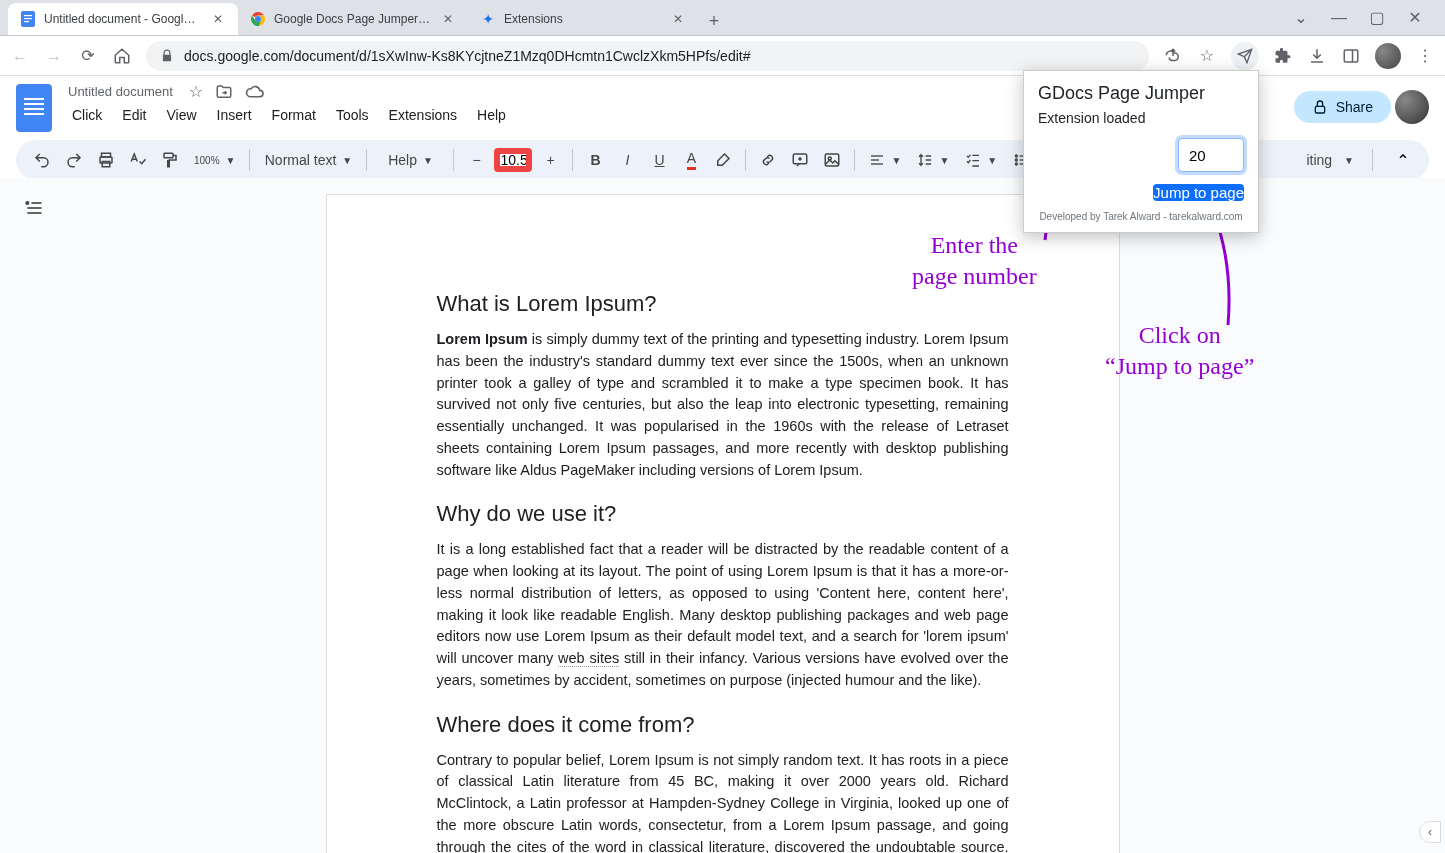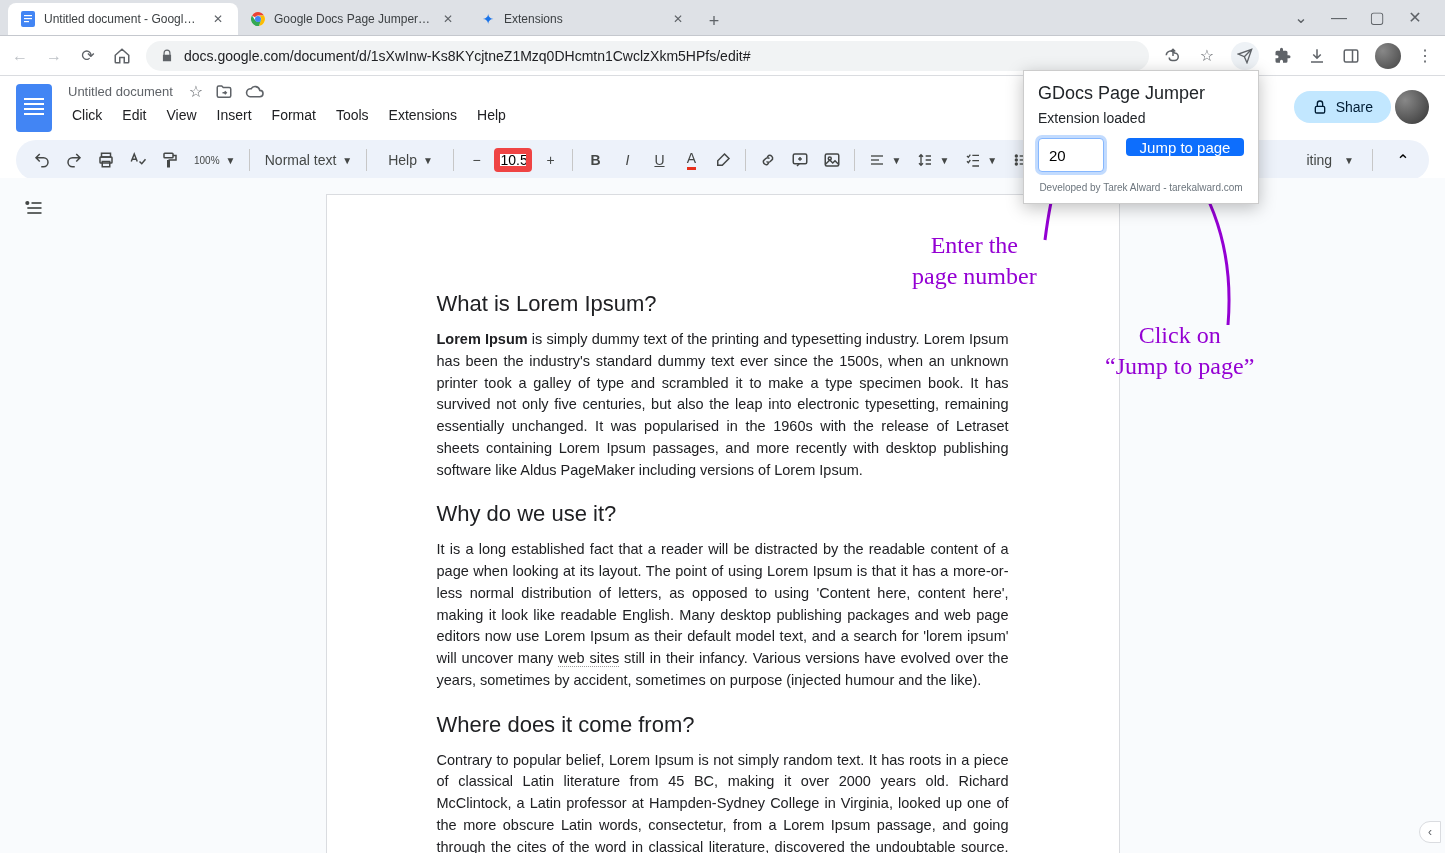--- a/index.html
+++ b/index.html
@@ -57,21 +57,21 @@
 .page { width: 794px; margin: 16px auto 0; background: #fff; border: 1px solid #dadce0; min-height: 900px; padding: 96px 110px 40px; }
 .page h2 { font-size: 22px; font-weight: 400; color: #202124; margin-bottom: 12px; font-family: Arial; }
 .page p { font-size: 14.5px; color: #202124; text-align: justify; line-height: 1.5; margin-bottom: 20px; }
 .page p strong { font-weight: 700; }
 .dotted { border-bottom: 1px dotted #999; }
 
 
 .ext-popup { position: absolute; top: 70px; right: 186px; width: 236px; background: #fff; border: 1px solid #ccc; box-shadow: 0 4px 16px rgba(0,0,0,0.25); padding: 12px 14px 10px; z-index: 100; }
 .ext-title { font-size: 18px; color: #212529; margin-bottom: 6px; }
 .ext-status { font-size: 14px; color: #212529; margin-bottom: 12px; }
-.ext-controls { display: flex; gap: 22px; align-items: flex-start; }
+.ext-controls { display: flex; gap: 12px; align-items: flex-end; flex-direction: column; }
 .ext-input { width: 66px; height: 34px; border: 1px solid #86b7fe; border-radius: 4px; padding: 0 10px; font-size: 15px; outline: none; box-shadow: 0 0 0 3px rgba(13,110,253,0.25); }
 .ext-btn { flex: 1; height: 18px; background: #0d6efd; color: #fff; border: none; border-radius: 4px; font-size: 15px; cursor: pointer; }
 .ext-footer { font-size: 10px; color: #6c757d; text-align: center; margin-top: 10px; }
 
 
 .annotation { position: absolute; font-family: 'Comic Sans MS', cursive; color: #9400d3; font-size: 24px; line-height: 1.3; text-align: center; pointer-events: none; z-index: 50; }
 .arrow { position: absolute; pointer-events: none; z-index: 49; }
 
 svg { display: block; }
 </style>

